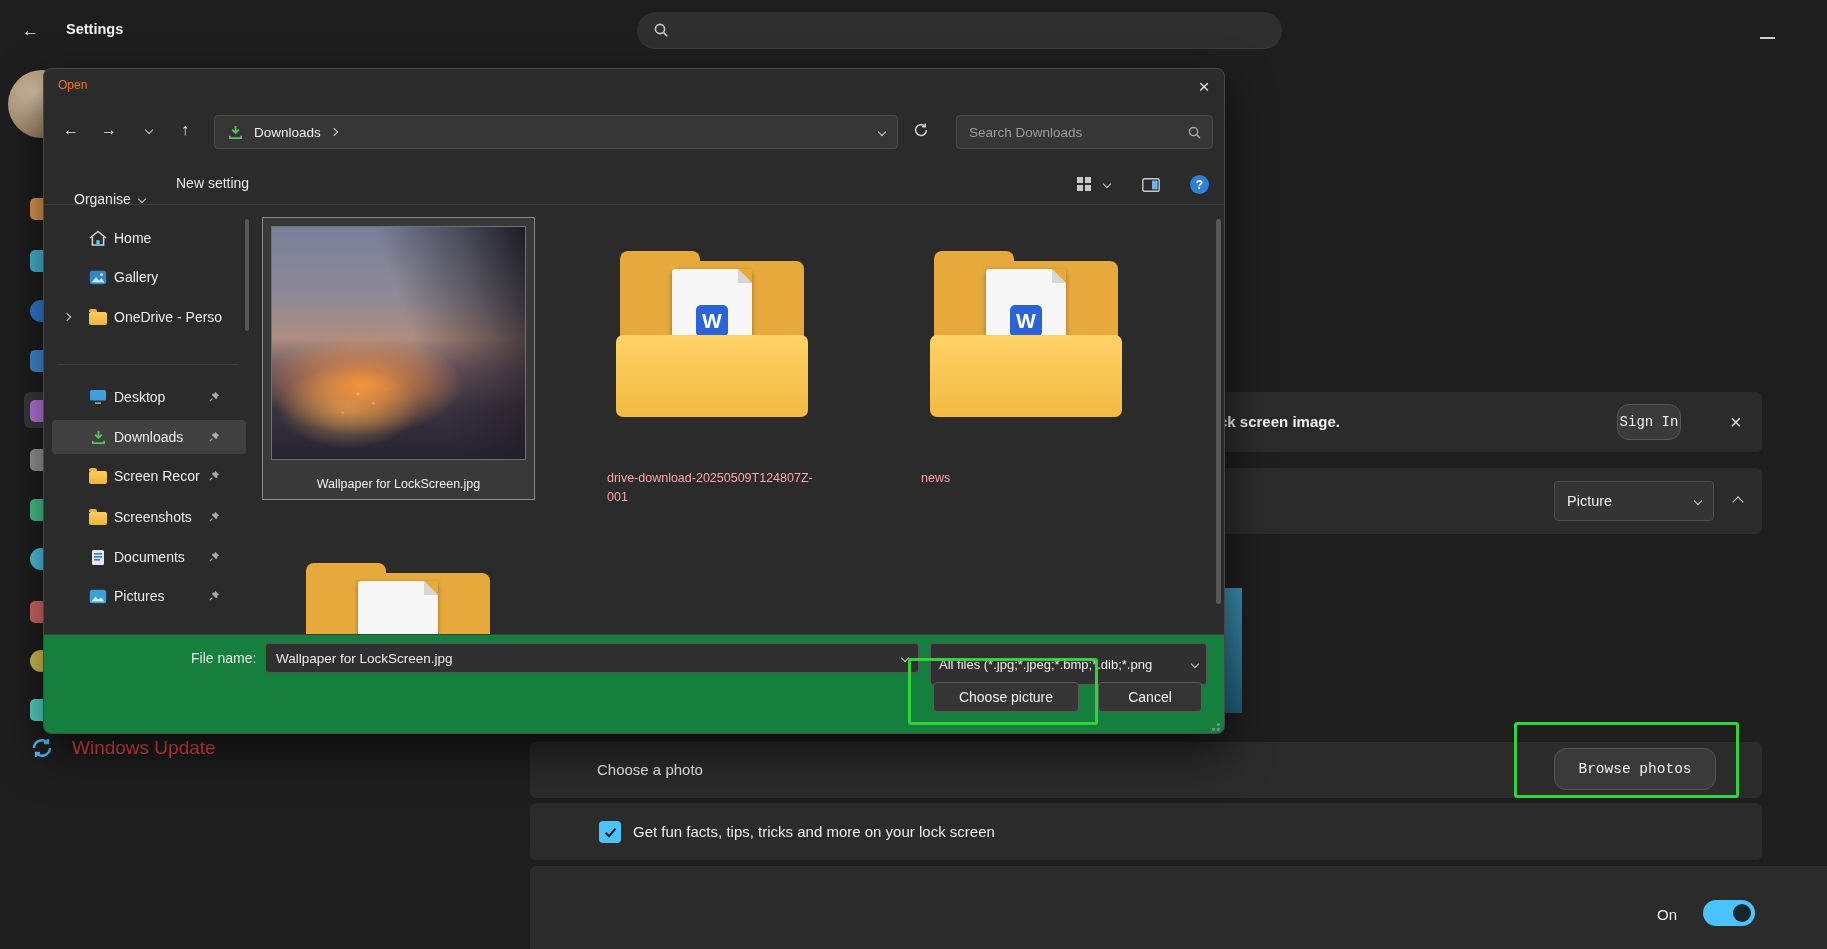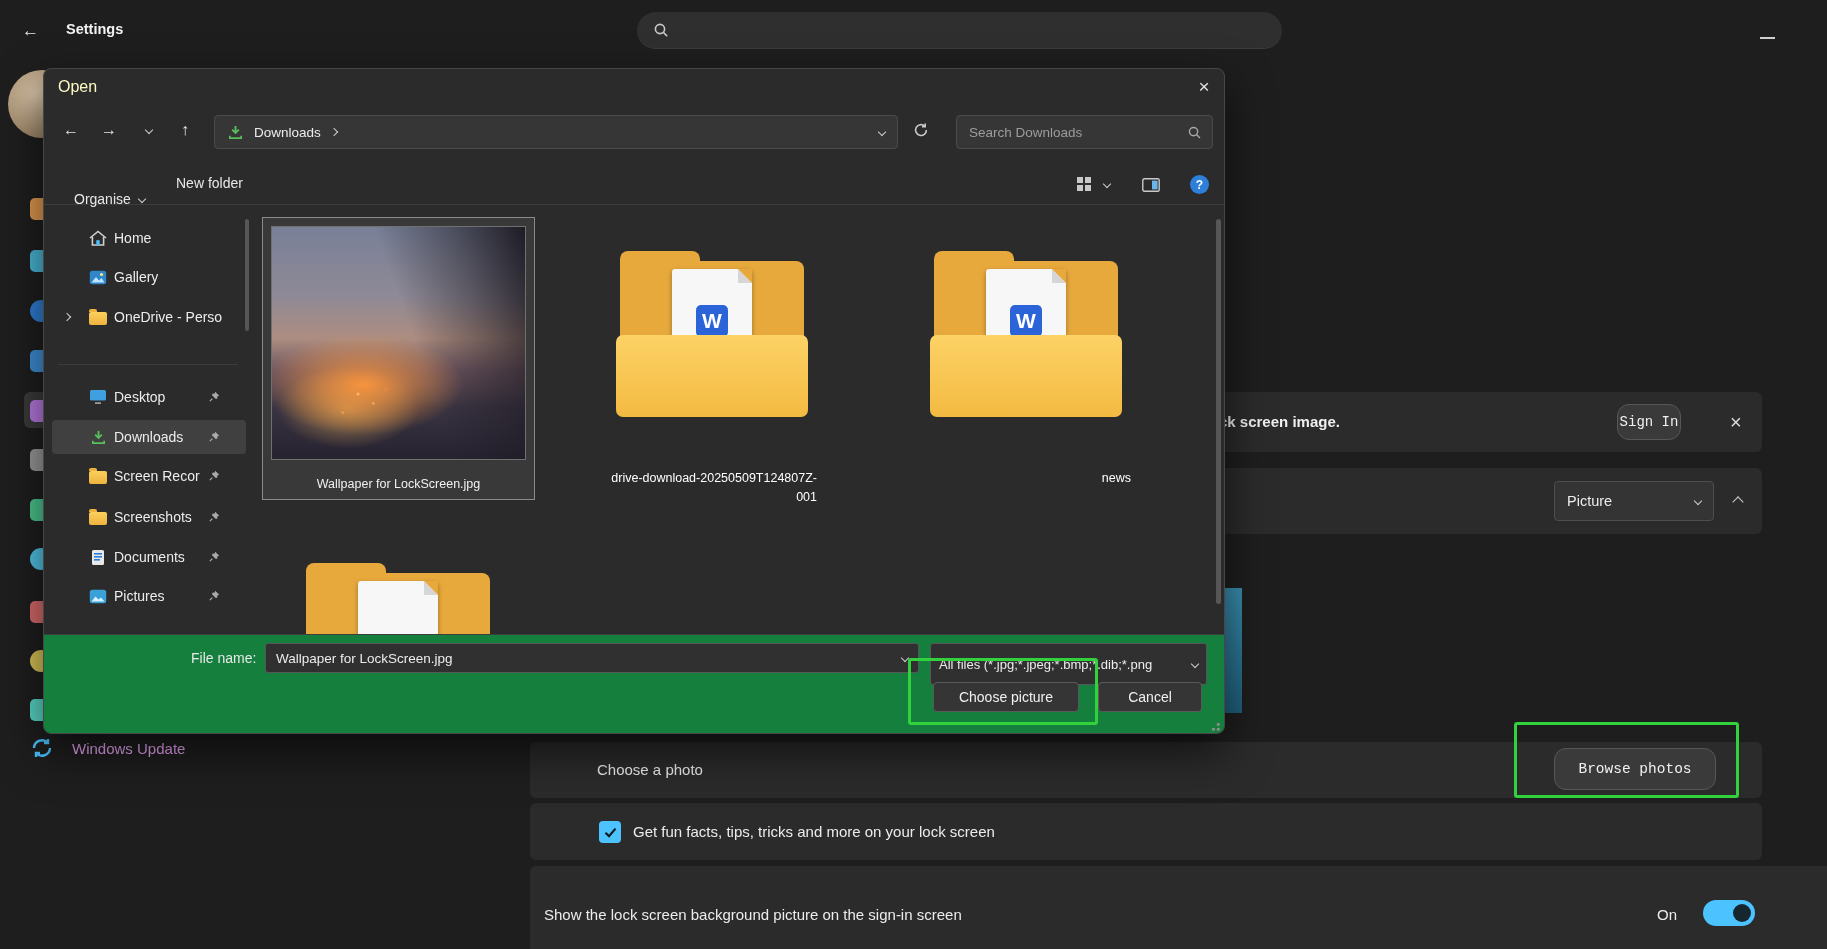--- a/index.html
+++ b/index.html
@@ -27,26 +27,26 @@
   .chev.d{transform:rotate(45deg)}
   .chev.u{transform:rotate(-135deg)}
   .chev.r{transform:rotate(-45deg)}
   .chev.sm{width:6px;height:6px}
   .checkbox{width:22px;height:22px;border-radius:4px;background:#4cc2ff;display:flex;align-items:center;justify-content:center}
   .toggle{width:52px;height:26px;border-radius:13px;background:#4cc2ff;position:relative}
   .toggle .knob{position:absolute;right:4px;top:4px;width:18px;height:18px;border-radius:50%;background:#16262e}
   .annot{border:3px solid #31d23b;border-radius:3px;z-index:40;pointer-events:none}
   .preview-sliver{background:linear-gradient(180deg,#3a8fb0,#1f5e7a)}
   .wu{display:flex;align-items:center;gap:18px}
-  .wu-label{font-size:15px;color:#f0abfc}
+  .wu-label{font-size:19px;color:#ef4444}
 
   
   .dialog{background:#2b2b2b;border:1px solid #474747;border-radius:8px;overflow:hidden;
           box-shadow:0 18px 46px rgba(0,0,0,.6);z-index:10}
-  .dlg-title{font-size:16px;color:#fef9c3}
+  .dlg-title{font-size:12px;color:#f97316}
   .dlg-close{display:flex;align-items:center;justify-content:center;font-size:19px;color:#e0e0e0}
   .navbtn{position:absolute;width:30px;height:30px;display:flex;align-items:center;justify-content:center;
           color:#e4e4e4;font-size:16px;border-radius:4px}
   .field{background:#363636;border:1px solid #4b4b4b;border-radius:4px;position:absolute;display:flex;align-items:center}
   .field input{flex:1;background:transparent;border:0;outline:none;color:#e8e8e8;font-size:13.5px}
   .field input::placeholder{color:#9d9d9d}
   .tbbtn{position:absolute;display:flex;align-items:center;gap:8px;font-size:14px;color:#e8e8e8}
   .toolbar{position:absolute;left:0;top:96px;width:100%;height:40px;border-bottom:1px solid #3d3d3d}
   .side-item{position:absolute;left:8px;width:194px;height:34px;border-radius:4px;display:flex;align-items:center;font-size:14px;color:#ececec}
   .side-item.sel{background:#404040}
@@ -65,21 +65,21 @@
       radial-gradient(55% 30% at 36% 68%, rgba(252,150,60,.95), rgba(252,150,60,0) 72%),
       radial-gradient(40% 25% at 30% 78%, rgba(255,190,90,.6), transparent 70%),
       linear-gradient(250deg, rgba(25,22,30,.95) 0%, rgba(25,22,30,.45) 22%, transparent 45%),
       linear-gradient(180deg,#788098 0%,#8f8a96 30%,#ad8d80 48%,#6e5660 62%,#3a3442 78%,#262230 100%)}
   .thumb-img::after{content:"";position:absolute;inset:0;background-image:
       radial-gradient(2px 2px at 34% 72%,#ffcf8a,transparent),
       radial-gradient(2px 2px at 40% 76%,#ffb869,transparent),
       radial-gradient(2px 2px at 28% 80%,#ff9f55,transparent),
       radial-gradient(3px 3px at 45% 70%,#e8884a,transparent)}
   .tile-label{position:absolute;left:0;right:0;bottom:8px;text-align:center;font-size:12.5px;color:#f0f0f0;white-space:nowrap;overflow:hidden}
-  .flabel{position:absolute;width:210px;text-align:right;font-size:12.5px;line-height:19px;color:#ffffff;word-break:break-all}
+  .flabel{position:absolute;width:210px;text-align:left;font-size:12.5px;line-height:19px;color:#fca5a5;word-break:break-all}
 
   .folder{position:absolute;width:200px;height:170px}
   .f-tab{position:absolute;left:8px;top:0;width:80px;height:26px;border-radius:8px 8px 0 0;background:#e8a93c}
   .f-back{position:absolute;left:8px;top:10px;width:184px;height:140px;border-radius:8px;background:#e8a93c}
   .f-doc{position:absolute;left:60px;top:18px;width:80px;height:100px;background:#f7f7f7;border-radius:3px;box-shadow:0 2px 5px rgba(0,0,0,.35)}
   .f-doc::after{content:"";position:absolute;top:0;right:0;width:0;height:0;border-top:14px solid #e8a93c;border-left:14px solid transparent}
   .f-doc::before{content:"";position:absolute;top:0;right:0;width:0;height:0;border-bottom:14px solid #d6d6d6;border-right:14px solid transparent}
   .f-w{position:absolute;left:24px;top:36px;width:32px;height:32px;border-radius:5px;background:#2b63d9;color:#fff;font-weight:700;font-size:21px;display:flex;align-items:center;justify-content:center}
   .f-front{position:absolute;left:4px;top:84px;width:192px;height:82px;border-radius:7px;background:linear-gradient(180deg,#fdd266,#f3ba41)}
 
@@ -167,21 +167,20 @@
     <span style="display:flex">
         <svg width="13" height="11" viewBox="0 0 13 11">
           <path d="M1.5 5.8 L5 9.2 L11.5 1.6" fill="none" stroke="#0f1a20" stroke-width="2.2"></path>
         </svg>
       </span>
   </div>
   <div class="abs row-label" style="left:103px;top:20px">Get fun facts, tips, tricks and more on your lock screen</div>
 </div>
 
 <div class="abs card" style="left:530px;top:866px;width:1297px;height:83px;border-radius:6px 0 0 0;z-index:1">
-  <div class="abs row-label" style="left:14px;top:40px">Show the lock screen background picture on the sign-in screen</div>
   <div class="abs row-label" style="left:1127px;top:40px">On</div>
   <div class="toggle abs" style="left:1173px;top:34px">
     <span class="knob"></span>
   </div>
 </div>
 
 <div class="abs dialog" style="left:43px;top:68px;width:1182px;height:666px">
 
   <div class="abs dlg-title" style="left:14px;top:9px">Open</div>
   <div class="abs dlg-close" style="left:1138px;top:2px;width:44px;height:32px">
@@ -224,21 +223,21 @@
         </svg>
     </span>
   </div>
 
   <div class="toolbar">
     <div class="tbbtn" style="left:30px;top:26px">
       <span>Organise</span>
       <span class="chev d sm"></span>
     </div>
     <div class="tbbtn" style="left:132px;top:10px">
-      <span>New folder</span>
+      <span>New setting</span>
     </div>
     <div class="tbbtn" style="left:1032px;top:11px">
       <svg width="16" height="16">
           <rect x="1" y="1" width="6" height="6" fill="#c9c9c9"></rect>
           <rect x="9" y="1" width="6" height="6" fill="#c9c9c9"></rect>
           <rect x="1" y="9" width="6" height="6" fill="#c9c9c9"></rect>
           <rect x="9" y="9" width="6" height="6" fill="#c9c9c9"></rect>
         </svg>
     </div>
     <div class="tbbtn" style="left:1060px;top:16px">

